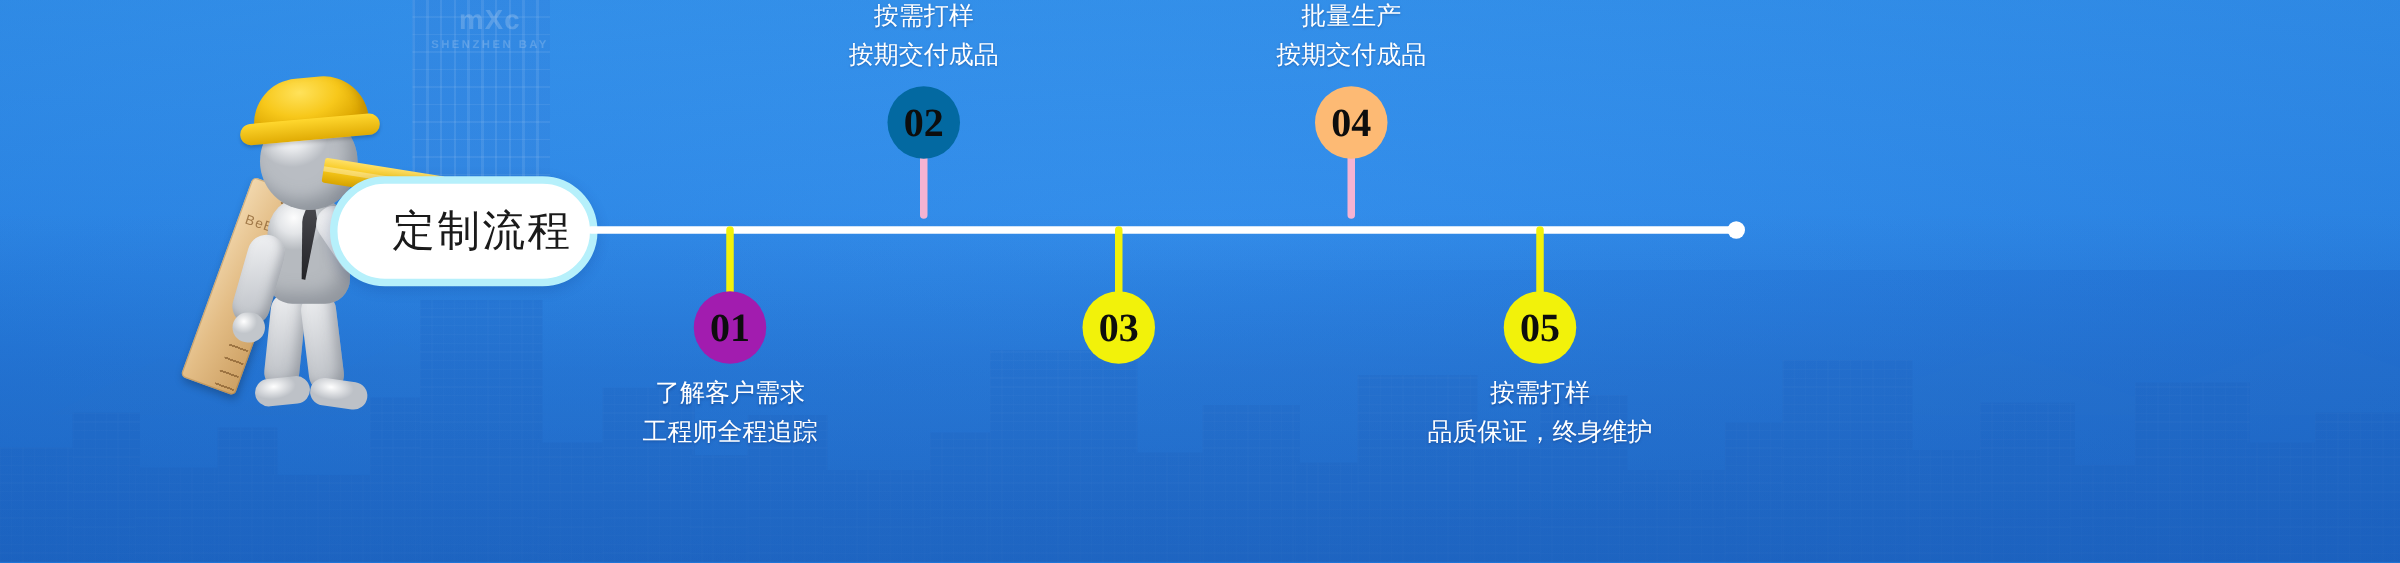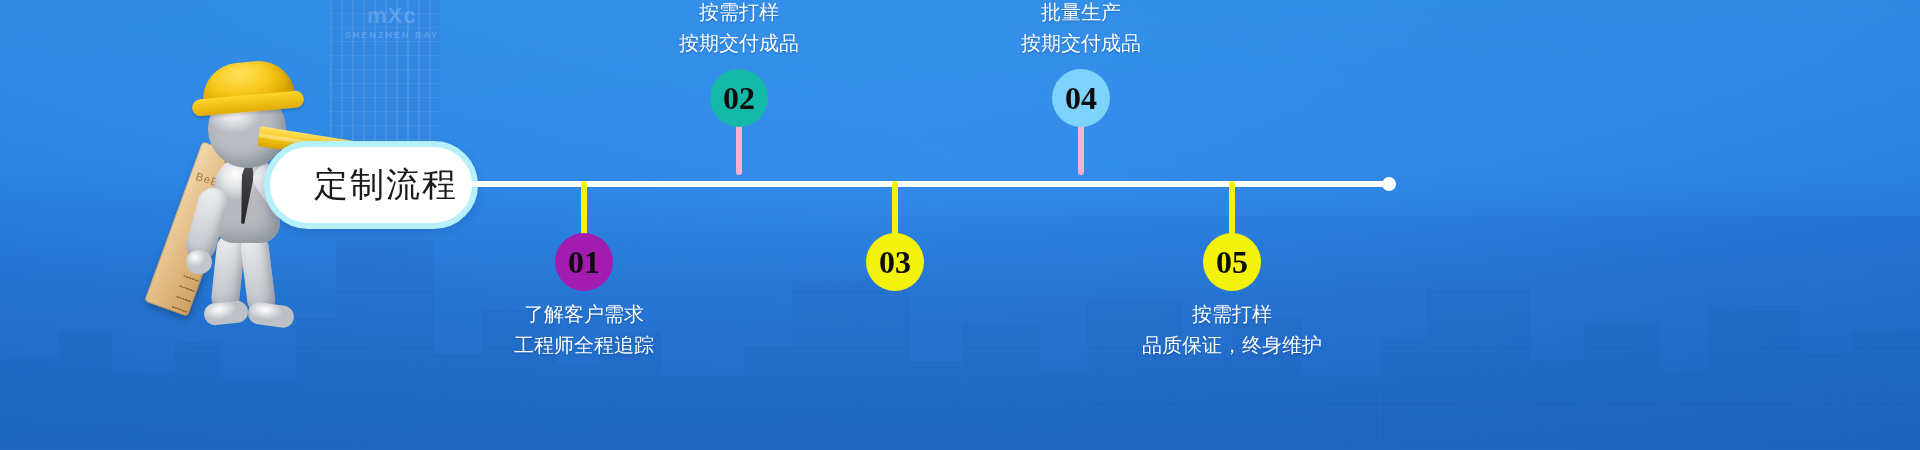--- a/index.html
+++ b/index.html
@@ -226,35 +226,35 @@
       <div class="node below" style="left: 584px; top: 181px;">
         <div class="stem" style="background: rgb(242, 242, 10); left: -3px;"></div>
         <div class="circ" style="background: #a21caf; left: -29px;">01</div>
         <div class="cap" style="left: -200px; width: 400px;">
           <div>了解客户需求</div>
           <div>工程师全程追踪</div>
         </div>
       </div>
       <div class="node above" style="left: 739px; top: 69px;">
         <div class="stem" style="background: rgb(245, 179, 210); left: -3px;"></div>
-        <div class="circ" style="background: #14b8a6; left: -29px; font-family: Liberation Serif, serif;">02</div>
+        <div class="circ" style="background: #0369a1; left: -29px; font-family: Liberation Serif, serif;">02</div>
         <div class="cap" style="left: -200px; width: 400px;">
           <div>按需打样</div>
           <div>按期交付成品</div>
         </div>
       </div>
       <div class="node below" style="left: 895px; top: 181px;">
         <div class="stem" style="background: rgb(242, 242, 10); left: -3px;"></div>
         <div class="circ" style="background: rgb(242, 242, 10); left: -29px;">03</div>
         <div class="cap" style="left: -200px; width: 400px;">
         </div>
       </div>
       <div class="node above" style="left: 1081px; top: 69px;">
         <div class="stem" style="background: rgb(245, 179, 210); left: -3px;"></div>
-        <div class="circ" style="background: #7dd3fc; left: -29px;">04</div>
+        <div class="circ" style="background: #fdba74; left: -29px;">04</div>
         <div class="cap" style="left: -200px; width: 400px;">
           <div>批量生产</div>
           <div>按期交付成品</div>
         </div>
       </div>
       <div class="node below" style="left: 1232px; top: 181px;">
         <div class="stem" style="background: rgb(242, 242, 10); left: -3px;"></div>
         <div class="circ" style="background: rgb(242, 242, 10); left: -29px;">05</div>
         <div class="cap" style="left: -200px; width: 400px;">
           <div>按需打样</div>

